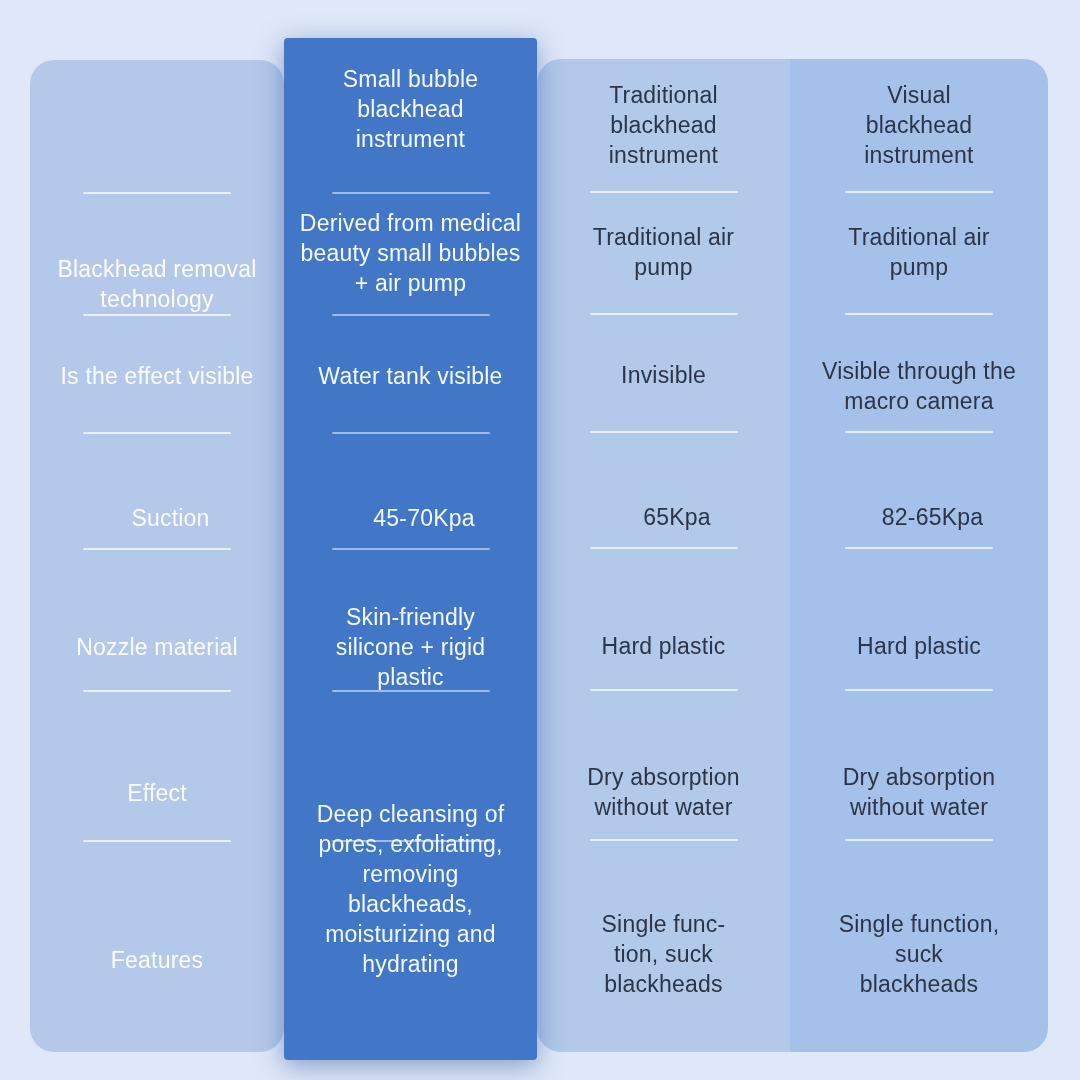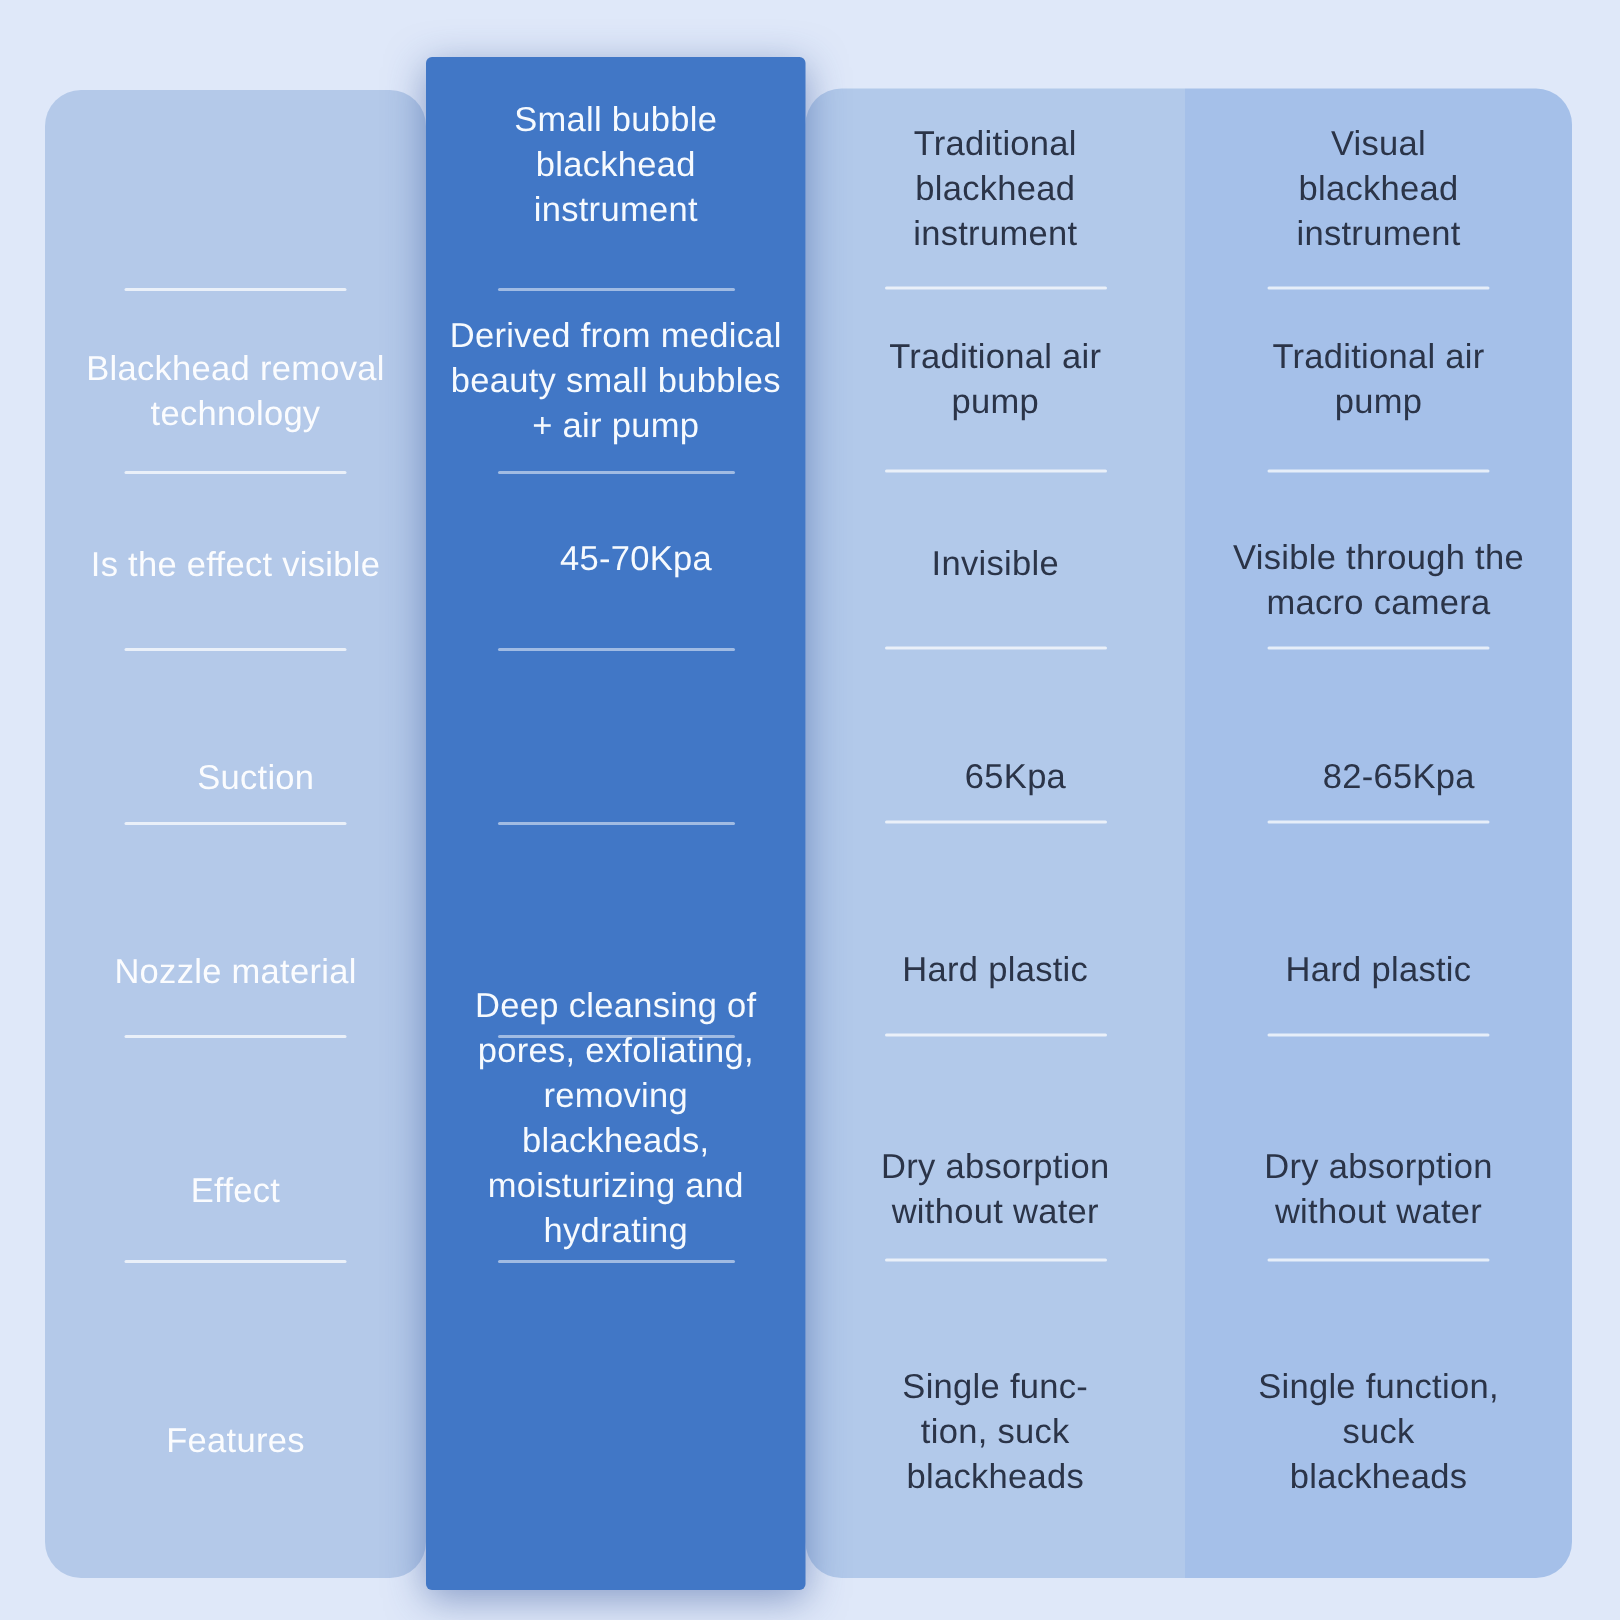--- a/index.html
+++ b/index.html
@@ -64,21 +64,21 @@
     padding:0 10px;
   }
   .r0{height:132px;}
   .r1{height:122px;}
   .r2{height:146px;}
   .r3{height:116px;padding-left:37px;}
   .r4{height:142px;}
   .r5{height:150px;}
   .r6{flex:1;}
   .col-highlight .r0{height:154px;align-items:flex-start;padding-top:26px;}
-  .col-labels .r1{align-items:center;padding-top:14px;}
+  .col-labels .r1{align-items:flex-end;padding-top:14px;}
   .bias-up{padding-bottom:22px;}
   .col-trad .r6,.col-visual .r6{align-items:flex-start;padding-top:14px;margin-top:28px;}
   .cell-text{
     white-space:pre-line;
     font-size:23px;
     line-height:30px;
     letter-spacing:0.2px;
     font-weight:400;
   }
   .line{
@@ -137,25 +137,33 @@
 blackhead
 instrument</span>
     </div>
     <div class="line ht0"></div>
     <div class="cell r1">
       <span class="cell-text">Derived from medical
 beauty small bubbles
 + air pump</span>
     </div>
     <div class="line ht1"></div>
+    <div class="cell r2 bias-up">
+      <span class="cell-text">Water tank visible</span>
+    </div>
     <div class="line ht2"></div>
     <div class="cell r3">
       <span class="cell-text">45-70Kpa</span>
     </div>
     <div class="line ht3"></div>
+    <div class="cell r4">
+      <span class="cell-text">Skin-friendly
+silicone + rigid
+plastic</span>
+    </div>
     <div class="line ht4"></div>
     <div class="line ht5"></div>
     <div class="cell r6">
       <span class="cell-text">Deep cleansing of
 pores, exfoliating,
 removing
 blackheads,
 moisturizing and
 hydrating</span>
     </div>

